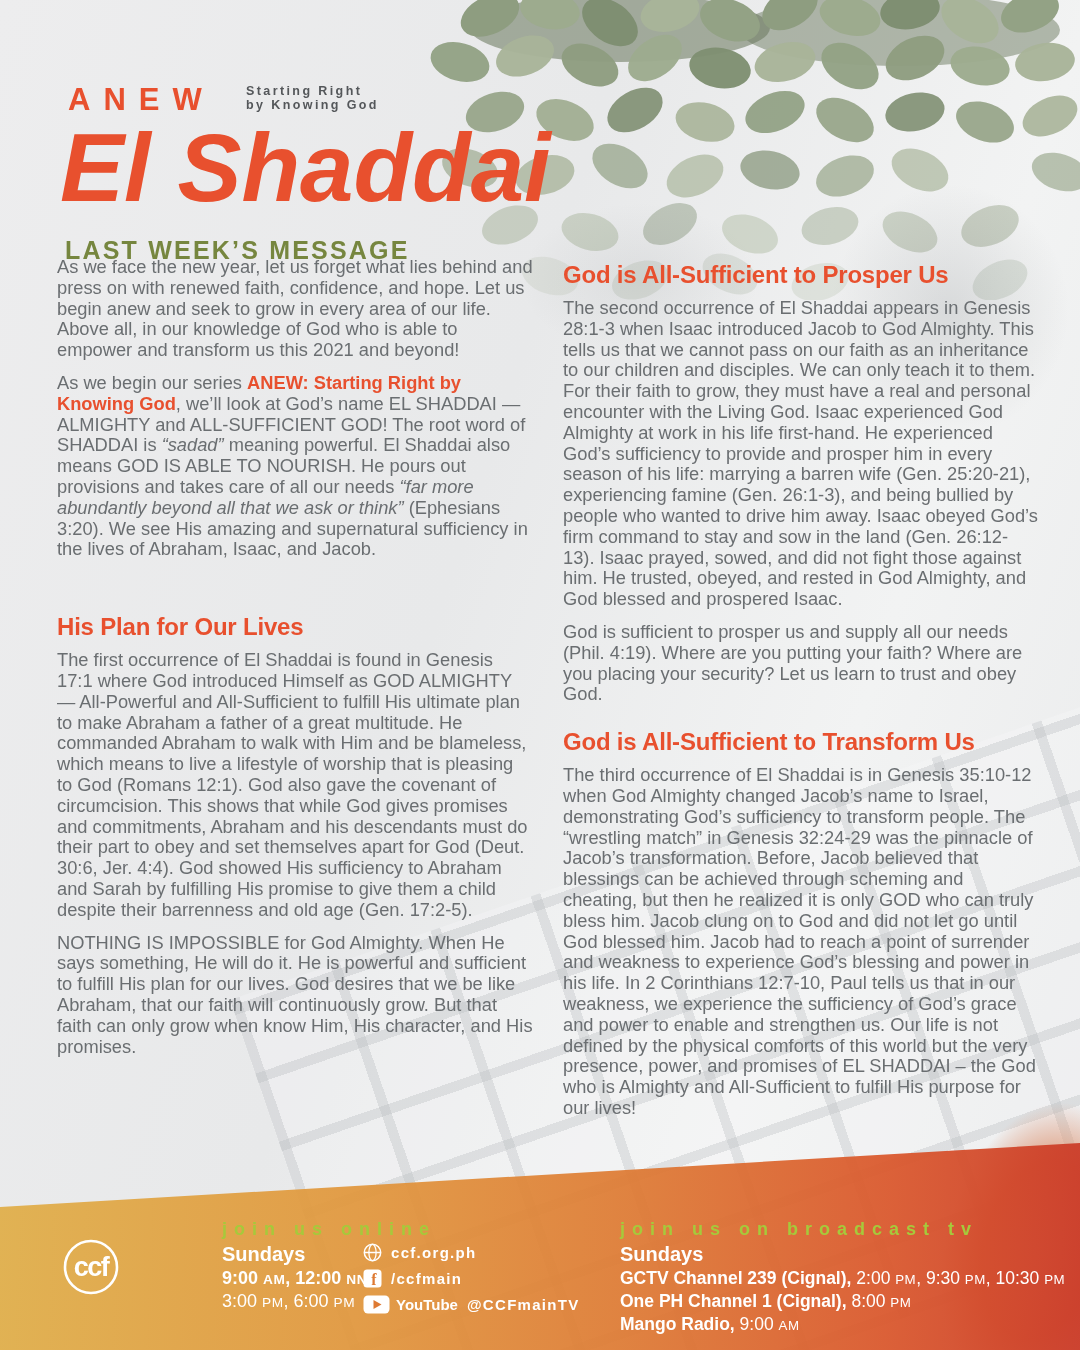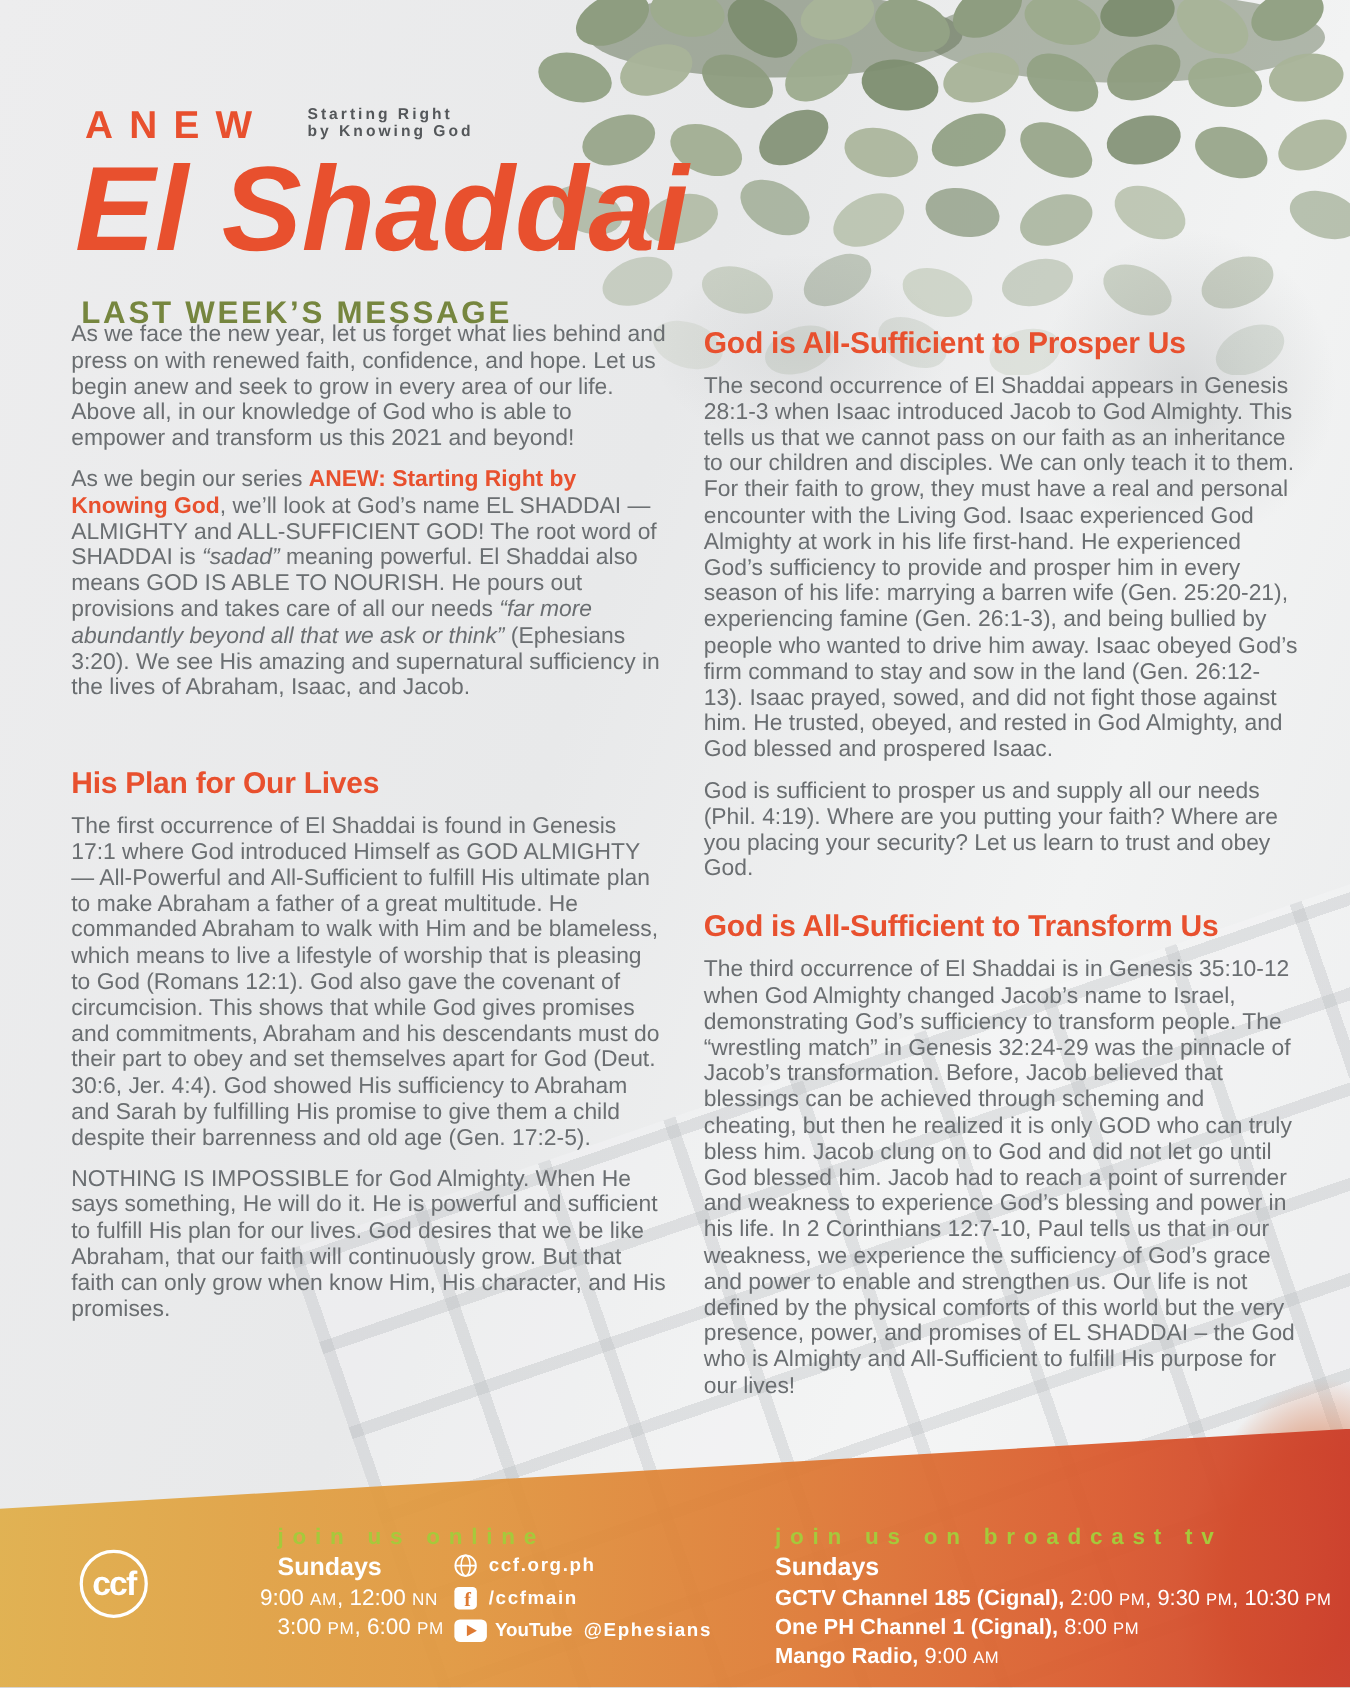--- a/index.html
+++ b/index.html
@@ -186,21 +186,21 @@
   </section>
 
   <footer class="footer">
     <svg class="ccf-logo" width="58" height="58" viewBox="0 0 58 58">
       <circle cx="29" cy="29" r="26" fill="none" stroke="#ffffff" stroke-width="2.6"></circle>
       <text x="29" y="38" text-anchor="middle" font-family="Liberation Sans, sans-serif" font-size="27" font-weight="700" letter-spacing="-1.5" fill="#ffffff">ccf</text>
     </svg>
 
     <div class="f-heading" style="left:222px;">join us online</div>
     <div class="f-day" style="left:222px;">Sundays</div>
-    <div class="f-line" style="left:208px; top:124px;"><span>9:00 </span><span class="seg-sc">AM</span><span>, 12:00 </span><span class="seg-sc">NN</span></div>
+    <div class="f-line" style="left:222px; top:124px;font-weight:bold;"><span>9:00 </span><span class="seg-sc">AM</span><span>, 12:00 </span><span class="seg-sc">NN</span></div>
     <div class="f-line" style="left:222px; top:147px;"><span>3:00 </span><span class="seg-sc">PM</span><span>, 6:00 </span><span class="seg-sc">PM</span></div>
 
     <div class="f-links">
       <div class="f-link">
         <svg width="19" height="19" viewBox="0 0 19 19">
           <circle cx="9.5" cy="9.5" r="8.2" fill="none" stroke="#fff" stroke-width="1.5"></circle>
           <ellipse cx="9.5" cy="9.5" rx="3.6" ry="8.2" fill="none" stroke="#fff" stroke-width="1.3"></ellipse>
           <line x1="1.3" y1="9.5" x2="17.7" y2="9.5" stroke="#fff" stroke-width="1.3"></line>
         </svg>
         <span class="lbl">ccf.org.ph</span>
@@ -211,24 +211,24 @@
           <text x="11" y="15.5" text-anchor="middle" font-family="Liberation Serif, serif" font-size="16" font-weight="700" fill="#de7a33">f</text>
         </svg>
         <span class="lbl">/ccfmain</span>
       </div>
       <div class="f-link">
         <svg width="27" height="19" viewBox="0 0 27 19">
           <rect x="0.5" y="0.5" width="26" height="18" rx="4.5" fill="#ffffff"></rect>
           <polygon points="10.5,5 18.5,9.5 10.5,14" fill="#de7a33"></polygon>
         </svg>
         <span class="brand-word">YouTube</span>
-        <span class="lbl">@Ephesians</span>
+        <span class="lbl">@CCFmainTV</span>
       </div>
     </div>
 
     <div class="f-heading" style="left:620px;">join us on broadcast tv</div>
     <div class="f-day" style="left:620px;">Sundays</div>
-    <div class="f-line bc-line" style="left:620px; top:124px;"><span class="seg-b">GCTV Channel 185 (Cignal),</span><span> 2:00 </span><span class="seg-sc">PM</span><span>, 9:30 </span><span class="seg-sc">PM</span><span>, 10:30 </span><span class="seg-sc">PM</span></div>
+    <div class="f-line bc-line" style="left:620px; top:124px;"><span class="seg-b">GCTV Channel 239 (Cignal),</span><span> 2:00 </span><span class="seg-sc">PM</span><span>, 9:30 </span><span class="seg-sc">PM</span><span>, 10:30 </span><span class="seg-sc">PM</span></div>
     <div class="f-line bc-line" style="left:620px; top:147px;"><span class="seg-b">One PH Channel 1 (Cignal),</span><span> 8:00 </span><span class="seg-sc">PM</span></div>
     <div class="f-line bc-line" style="left:620px; top:170px;"><span class="seg-b">Mango Radio,</span><span> 9:00 </span><span class="seg-sc">AM</span></div>
   </footer>
 
 </div>
 
 </body></html>

